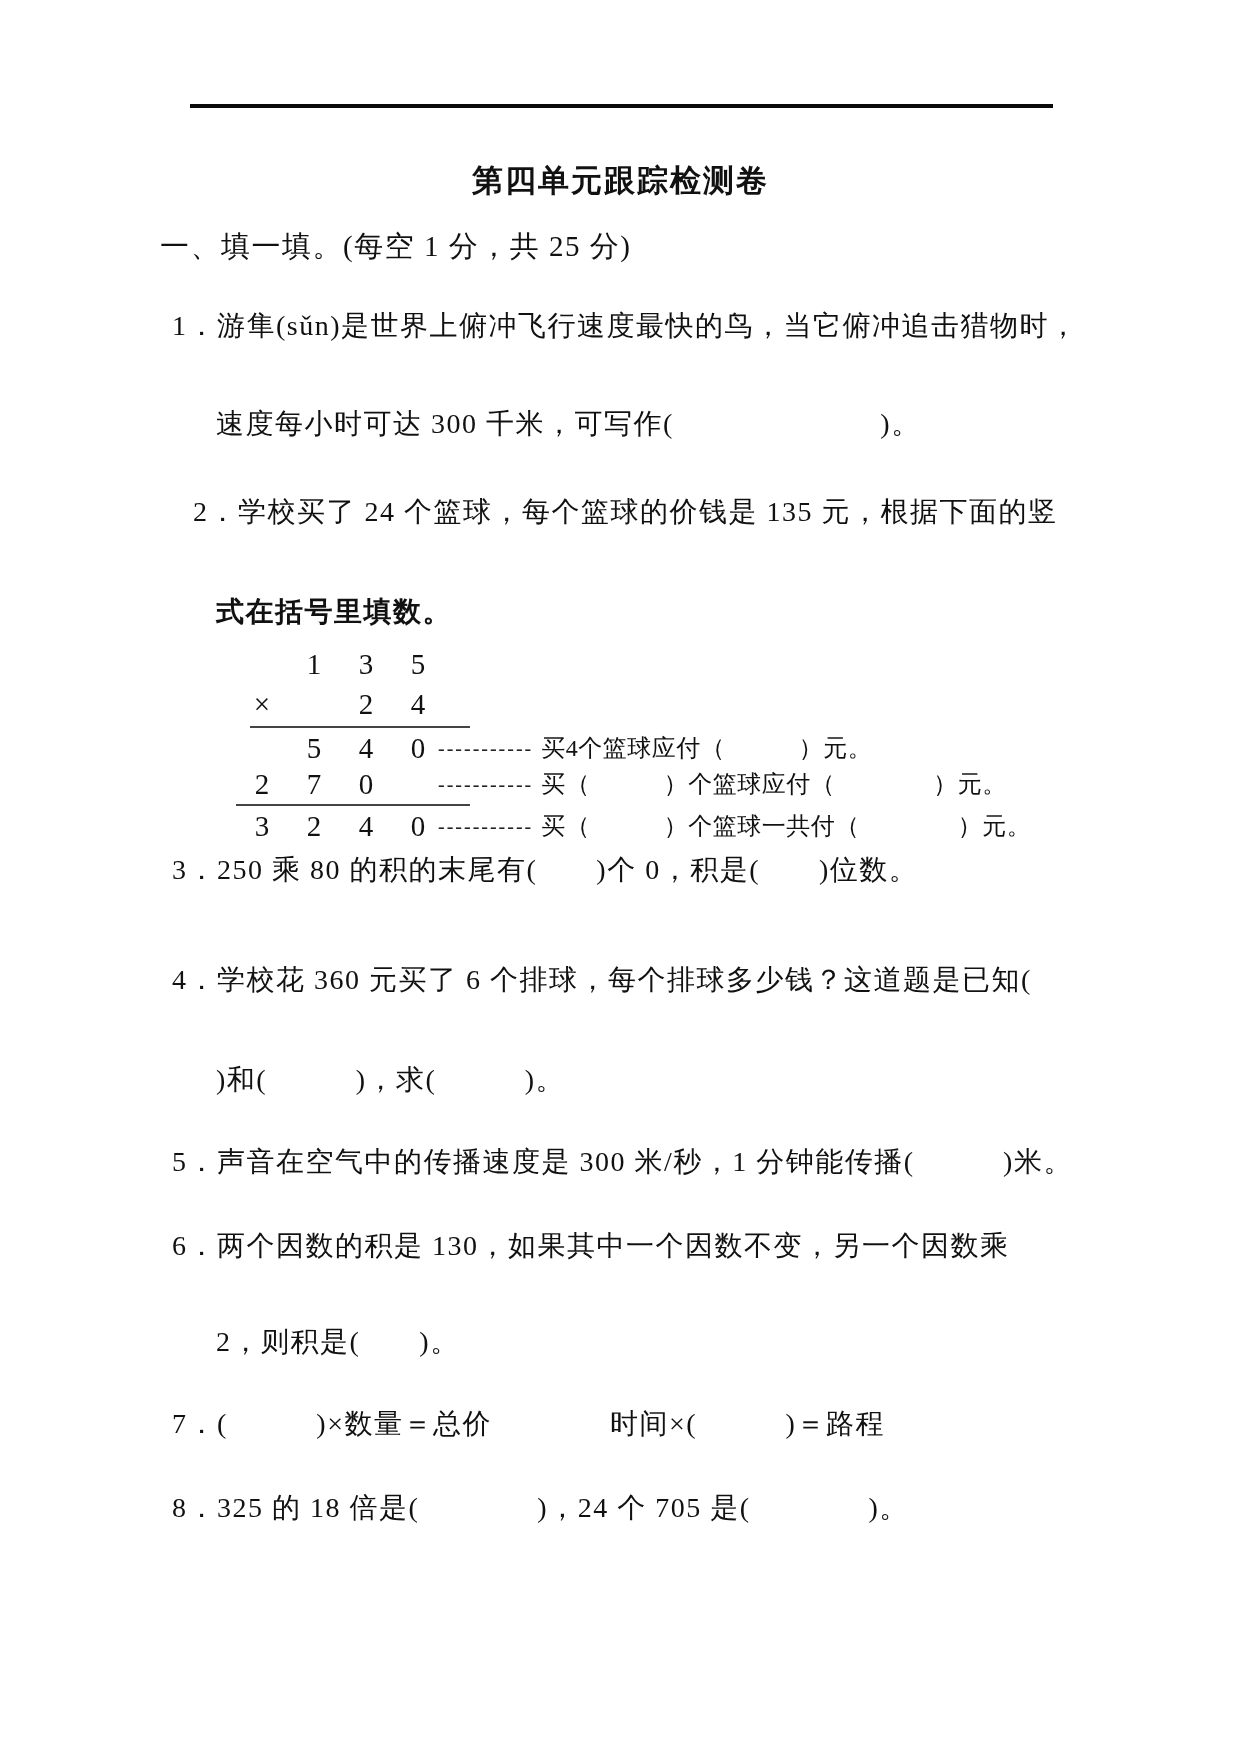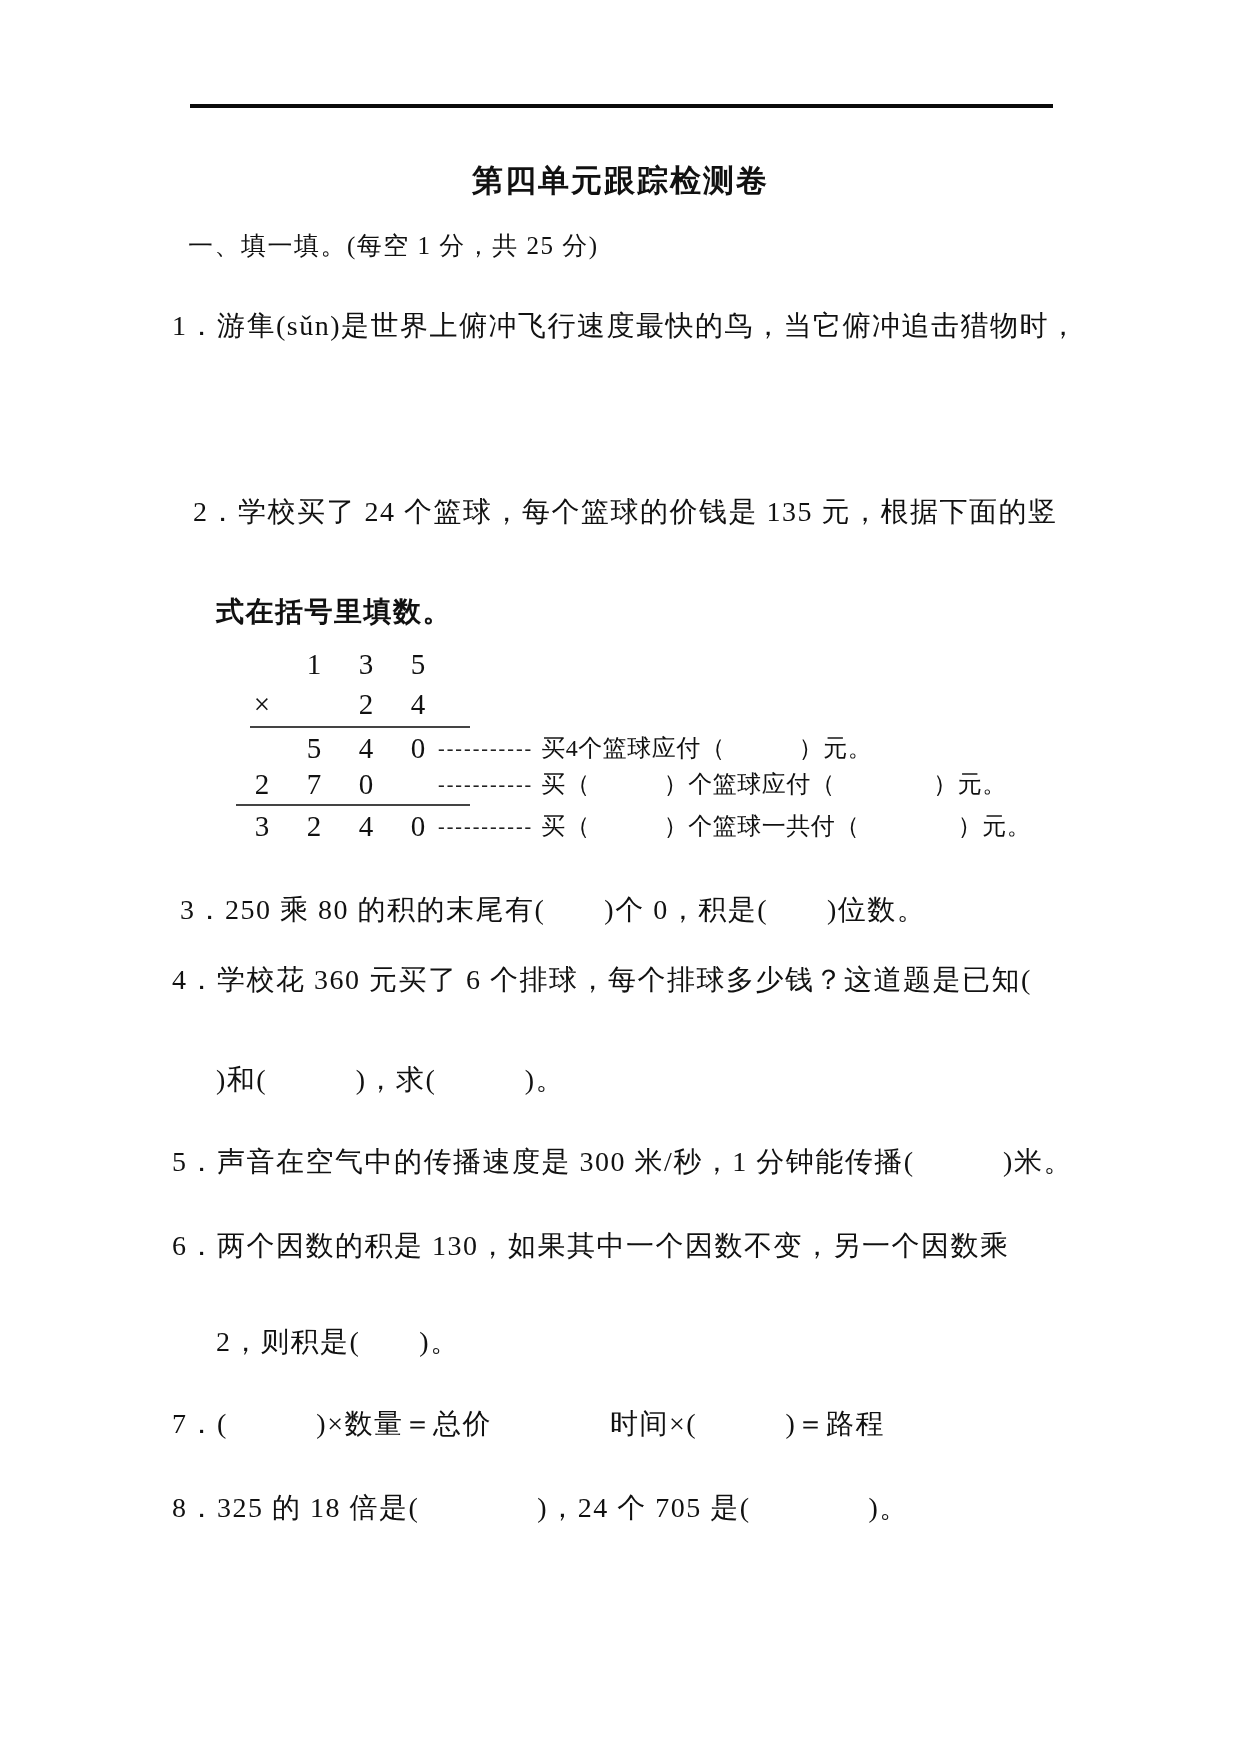--- a/index.html
+++ b/index.html
@@ -28,21 +28,21 @@
     font-weight:bold;
     letter-spacing:2px;
   }
   .line{
     position:absolute;
     white-space:nowrap;
     font-size:28px;
     letter-spacing:1.5px;
     line-height:36px;
   }
-  .section-header{left:188px;font-size:25px;}
+  .section-header{left:160px;font-size:29px;}
   
   .mult{
     position:absolute;
     left:236px;top:644px;
     font-size:29px;
   }
   .mrow{
     position:relative;
     display:flex;
     height:36px;
@@ -80,20 +80,21 @@
 
 <div class="page">
 
   <div class="top-rule"></div>
 
   <h1 class="title">第四单元跟踪检测卷</h1>
 
   <div class="line section-header" style="top:228px;">一、填一填。(每空 1 分，共 25 分)</div>
 
   <div class="line" style="left:172px;top:308px;">1．游隼(sǔn)是世界上俯冲飞行速度最快的鸟，当它俯冲追击猎物时，</div>
+  <div class="line" style="left:216px;top:406px;">速度每小时可达 300 千米，可写作(　　　　　　　)。</div>
 
   <div class="line" style="left:172px;top:494px;margin-left:21px;">2．学校买了 24 个篮球，每个篮球的价钱是 135 元，根据下面的竖</div>
   <div class="line" style="left:216px;top:594px;font-weight:bold;">式在括号里填数。</div>
 
   <div class="mult">
     <div class="mrow tall">
       <span class="mc"></span>
       <span class="mc">1</span>
       <span class="mc">3</span>
       <span class="mc">5</span>
@@ -131,21 +132,21 @@
       <span class="mc">2</span>
       <span class="mc">4</span>
       <span class="mc">0</span>
       <span class="annot">
         <span class="dash">-----------</span>
         <span>买（　　　）个篮球一共付（　　　　）元。</span>
       </span>
     </div>
   </div>
 
-  <div class="line" style="left:172px;top:892px;margin-left:8px;">3．250 乘 80 的积的末尾有(　　)个 0，积是(　　)位数。</div>
+  <div class="line" style="left:172px;top:852px;">3．250 乘 80 的积的末尾有(　　)个 0，积是(　　)位数。</div>
 
   <div class="line" style="left:172px;top:962px;">4．学校花 360 元买了 6 个排球，每个排球多少钱？这道题是已知(</div>
   <div class="line" style="left:216px;top:1062px;">)和(　　　)，求(　　　)。</div>
 
   <div class="line" style="left:172px;top:1144px;">5．声音在空气中的传播速度是 300 米/秒，1 分钟能传播(　　　)米。</div>
 
   <div class="line" style="left:172px;top:1228px;">6．两个因数的积是 130，如果其中一个因数不变，另一个因数乘</div>
   <div class="line" style="left:216px;top:1324px;">2，则积是(　　)。</div>
 
   <div class="line" style="left:172px;top:1406px;">7．(　　　)×数量＝总价　　　　时间×(　　　)＝路程</div>

